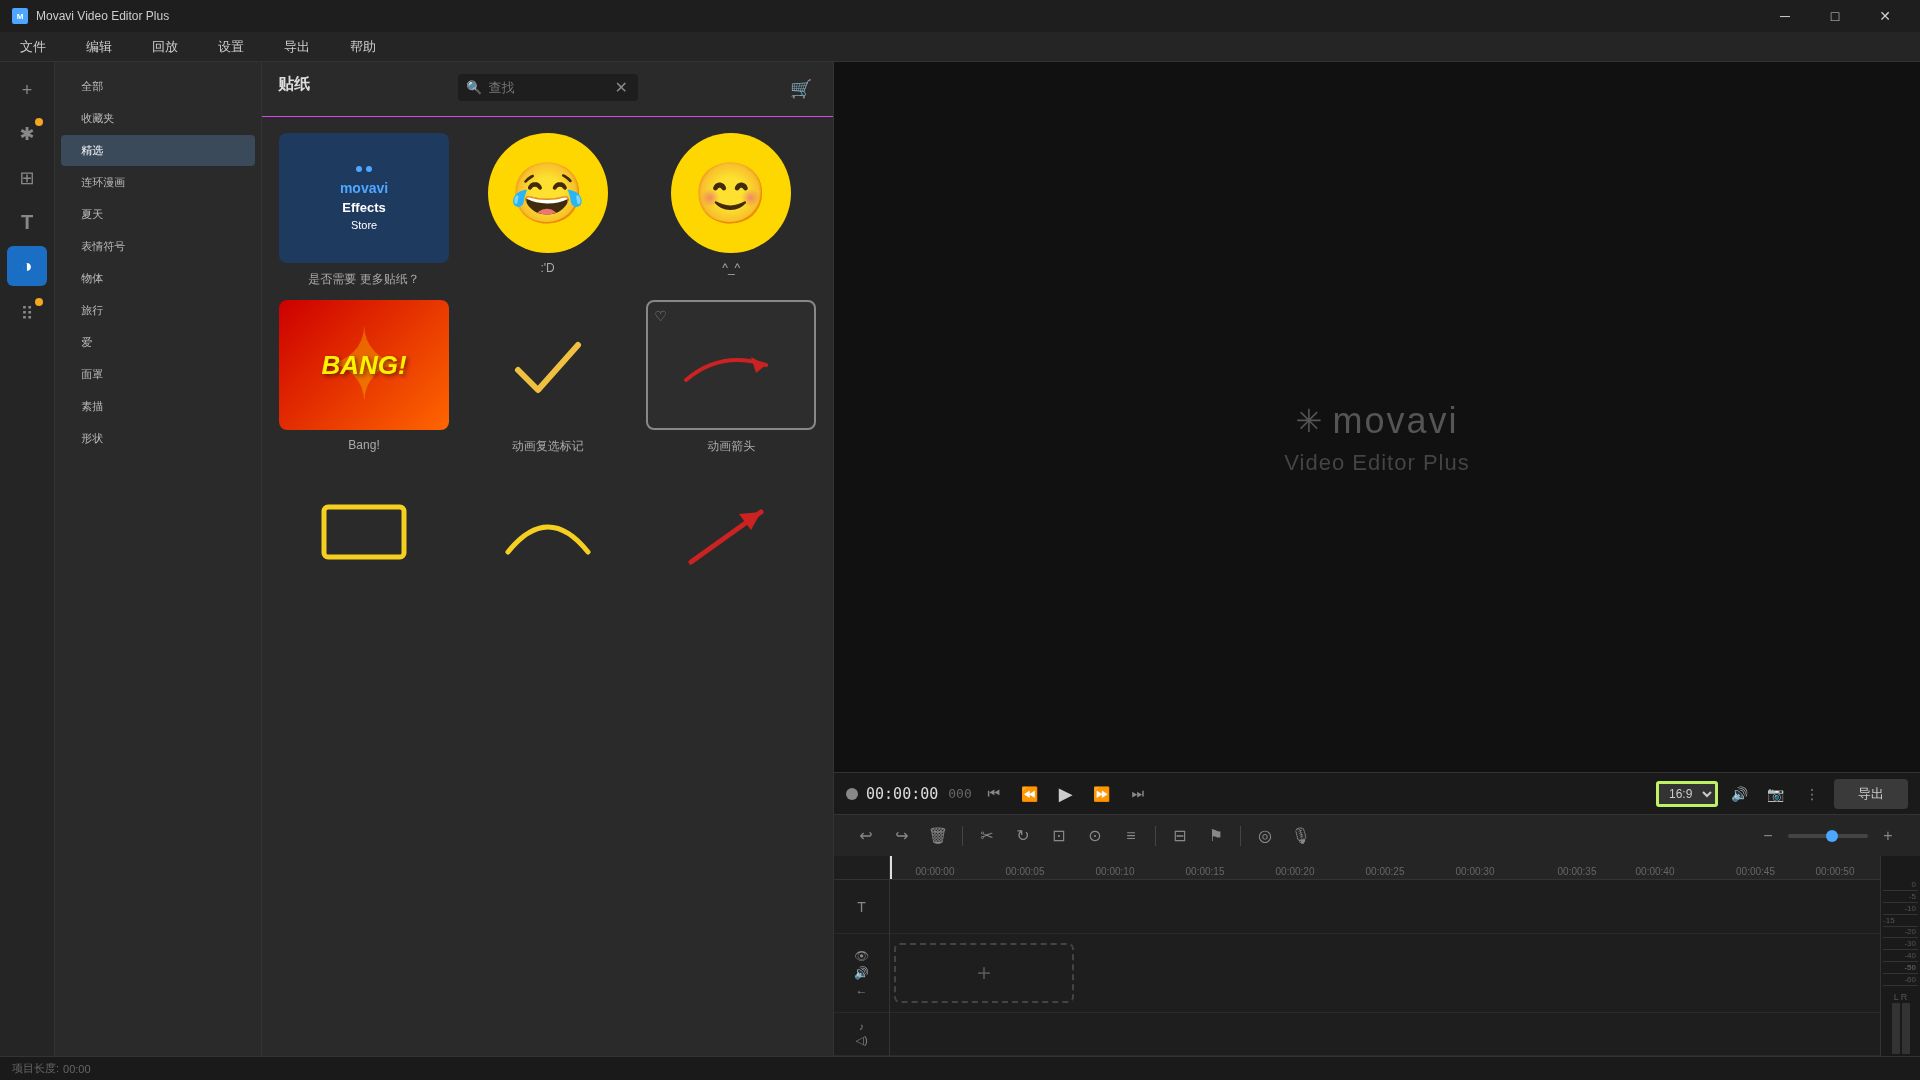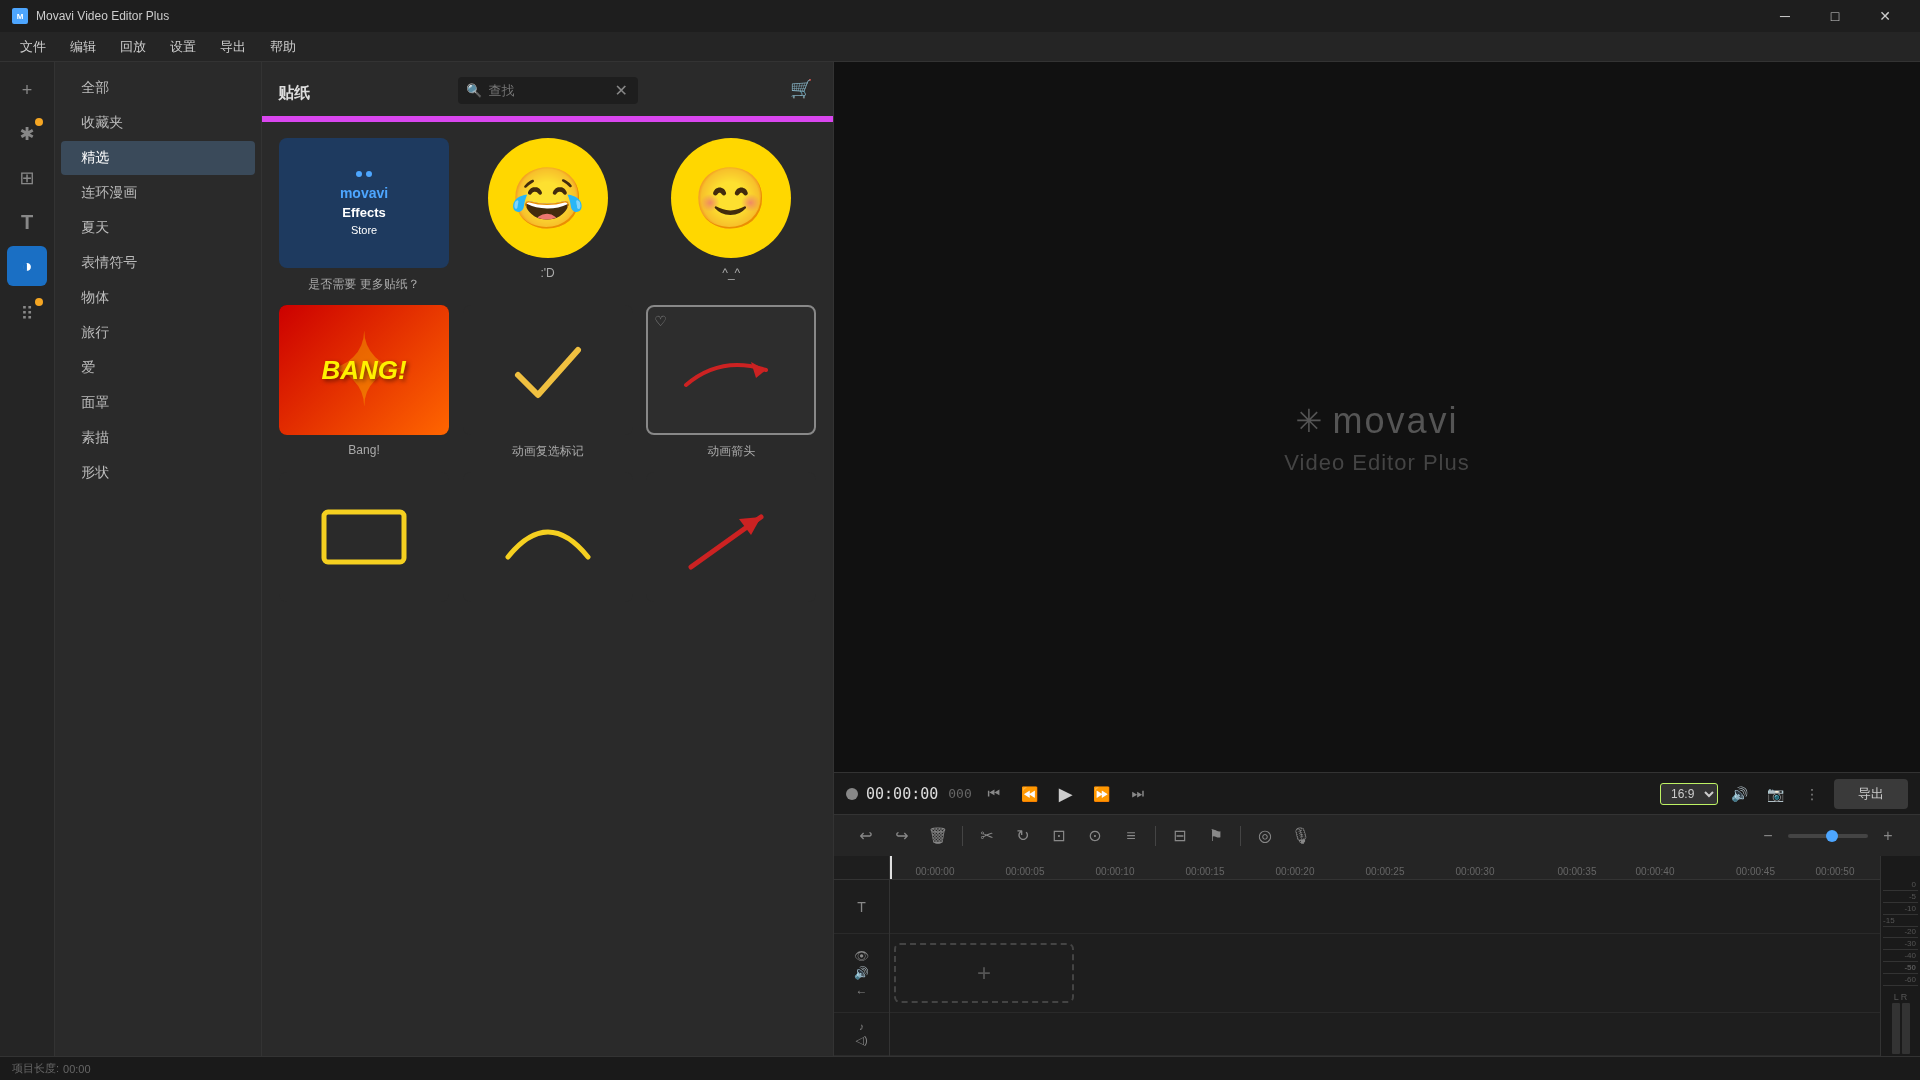--- a/index.html
+++ b/index.html
@@ -58,21 +58,21 @@
       justify-content: center;
     }
 
     
     .menu-bar {
       height: 30px;
       background: #252525;
       display: flex;
       align-items: center;
       padding: 0 8px;
-      gap: 0;
+      gap: 16px;
       border-bottom: 1px solid #333;
     }
     .menu-item {
       padding: 4px 12px;
       font-size: 13px;
       cursor: pointer;
       border-radius: 3px;
       color: #ccc;
     }
 
@@ -112,43 +112,43 @@
 
     
     .category-panel {
       width: 210px;
       background: #2a2a2a;
       border-right: 1px solid #333;
       padding: 8px 0;
     }
     .category-item {
       padding: 8px 20px;
-      font-size: 14px;
+      font-size: 11px;
       cursor: pointer;
       color: #bbb;
       border-radius: 4px;
       margin: 1px 6px;
       font-family: Liberation Mono, monospace;
     }
     .category-item.active { background: #3a4a5a; color: white; }
 
     
     .sticker-panel {
       width: 580px;
       background: #2a2a2a;
       border-right: 1px solid #333;
       display: flex;
       flex-direction: column;
     }
     .sticker-header {
       padding: 12px 16px;
       display: flex;
-      align-items: flex-end;
+      align-items: flex-start;
       justify-content: space-between;
-      border-bottom: 6px solid #d946ef;
+      border-bottom: 1px solid #d946ef;
     }
     .sticker-title {
       font-size: 16px;
       color: #ddd;
       font-weight: bold;
     }
     .search-box {
       display: flex;
       align-items: center;
       background: #1e1e1e;
@@ -284,21 +284,21 @@
       display: flex;
       align-items: center;
       justify-content: center;
       color: #888;
       font-size: 14px;
       cursor: pointer;
       border-radius: 3px;
     }
     .aspect-select {
       background: #333;
-      border: 1px solid #bef264;
+      border: 3px solid #bef264;
       color: #ccc;
       padding: 2px 6px;
       font-size: 12px;
       border-radius: 3px;
       cursor: pointer;
       margin-left: 28px;
     }
     .export-btn {
       background: #3a3a3a;
       border: none;

